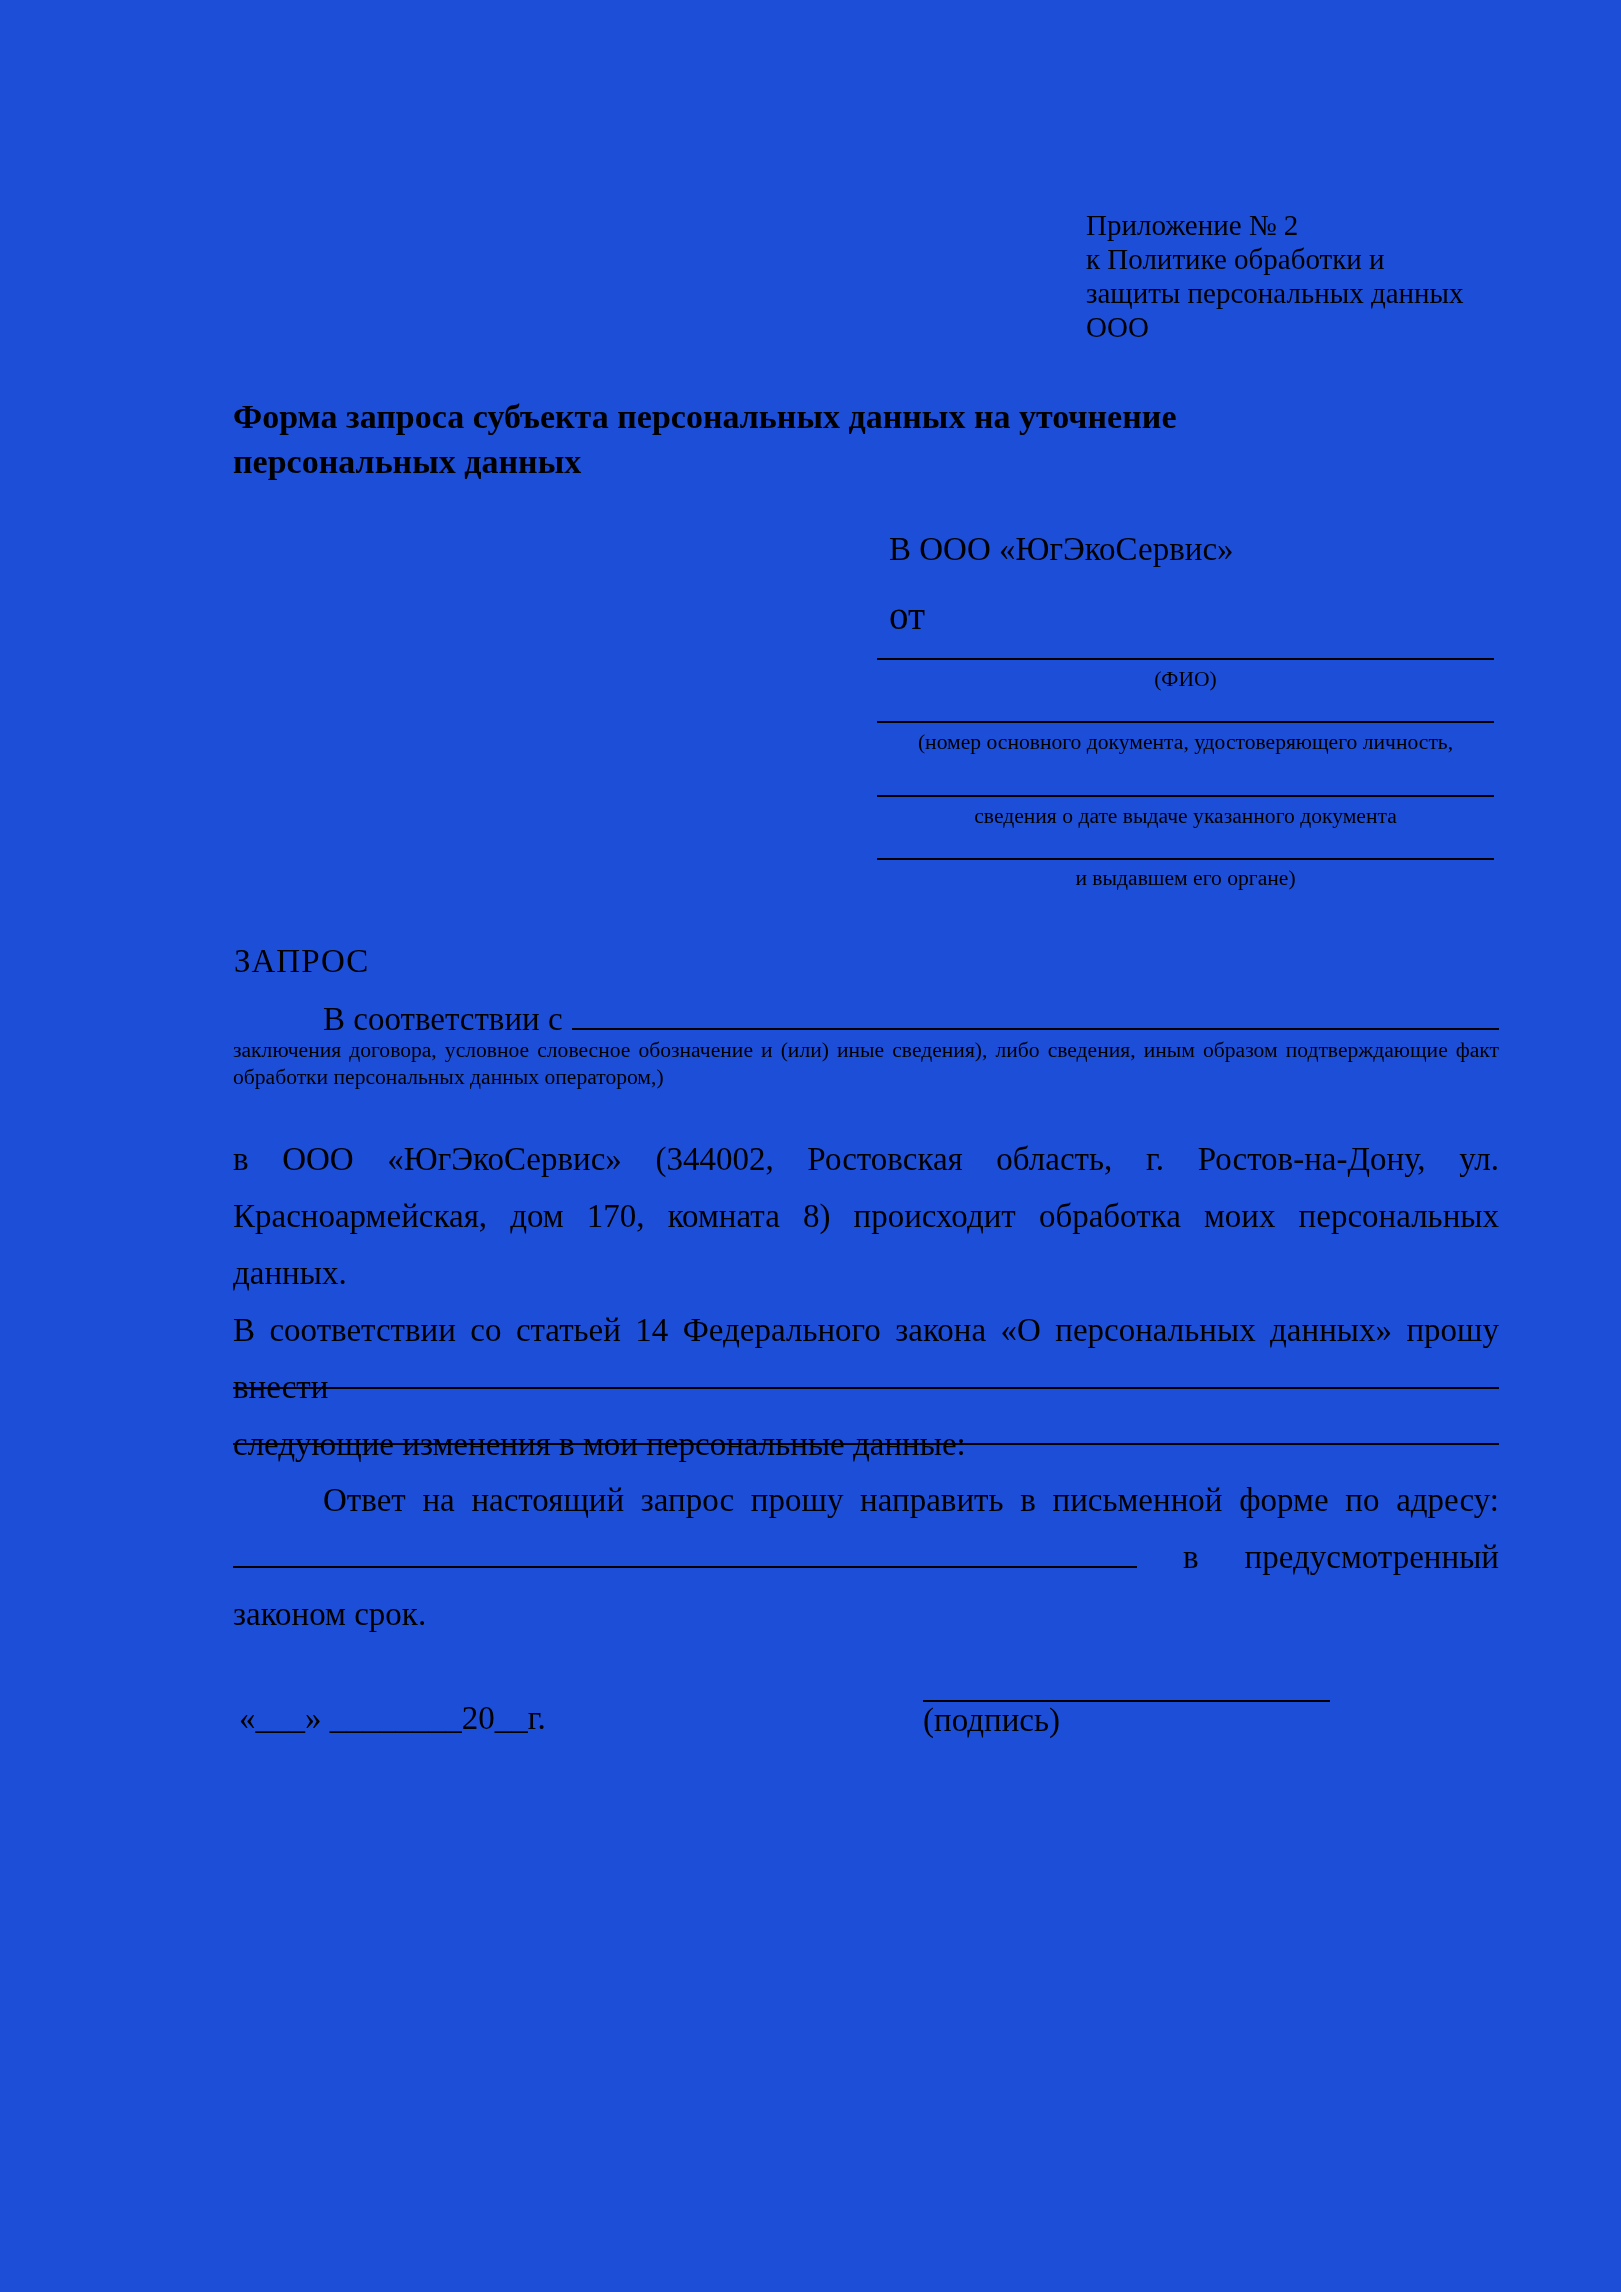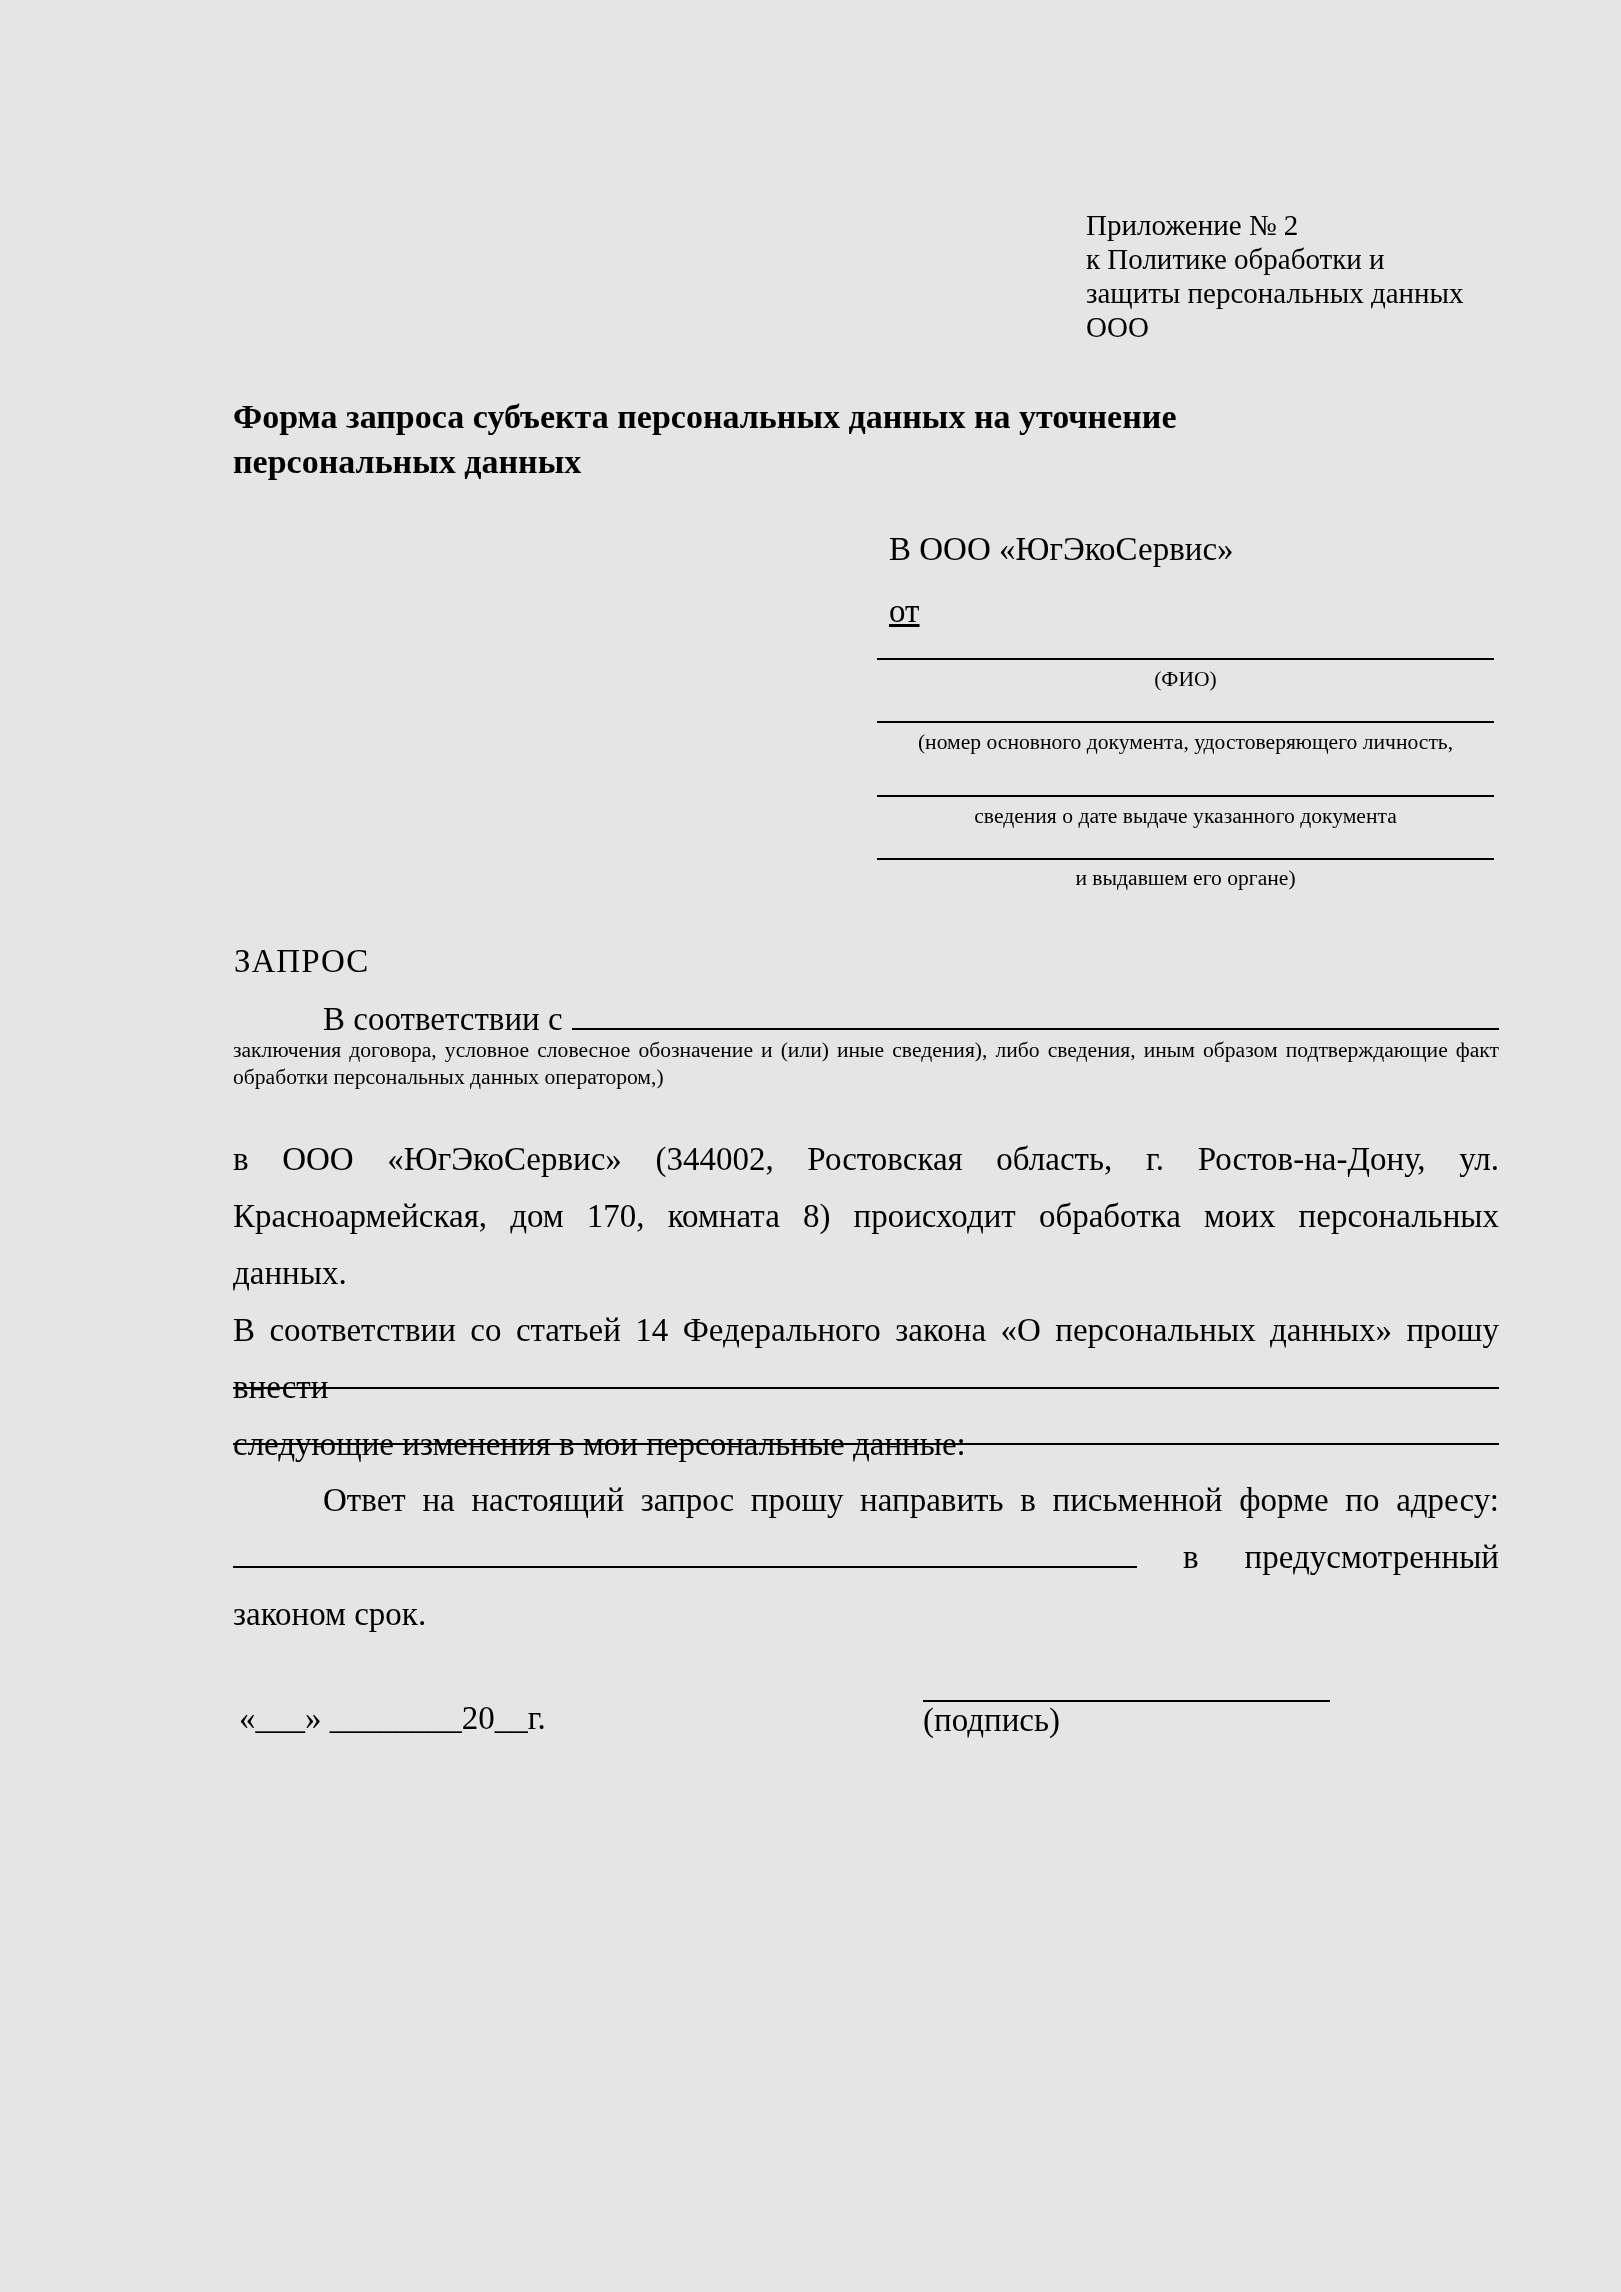--- a/index.html
+++ b/index.html
@@ -1,31 +1,31 @@
 <!DOCTYPE html>
 <html><head>
 <meta charset="utf-8">
 <style>
   html,body{margin:0;padding:0;background:#ffffff;}
   .page{
     position:relative;
     width:1621px;height:2293px;
-    background:#e5e5e5;
+    background:#1d4ed8;
     font-family:"Liberation Serif","DejaVu Serif",serif;
     color:#000000;
     overflow:hidden;
   }
   .abs{position:absolute;}
   
   .appendix{left:1086px;top:208px;font-size:29px;line-height:34px;white-space:nowrap;}
   
   .doc-title{left:233px;top:394px;width:1266px;text-align:left;font-weight:bold;font-size:34px;line-height:45px;}
   
   .to-line{left:889px;top:531px;font-size:33px;white-space:nowrap;}
-  .from-line{left:889px;top:593px;font-size:33px;text-decoration:underline;}
+  .from-line{left:889px;top:593px;font-size:39px;}
   .field-line{left:877px;width:617px;height:0;border-bottom:2px solid #000;}
   .field-caption{left:877px;width:617px;text-align:center;font-size:21.6px;line-height:25.5px;}
   
   .zapros{left:234px;top:943px;width:1266px;text-align:left;font-size:33px;letter-spacing:1px;}
   
   .accordance{left:323px;top:1000px;width:1176px;display:flex;align-items:baseline;font-size:33px;line-height:39px;}
   .accordance .lbl{white-space:nowrap;padding-right:9.8px;}
   .fill{flex:1;height:0;border-bottom:2px solid #000;}
   
   .note{left:233px;top:1037px;width:1266px;font-size:21.6px;line-height:27.4px;}

